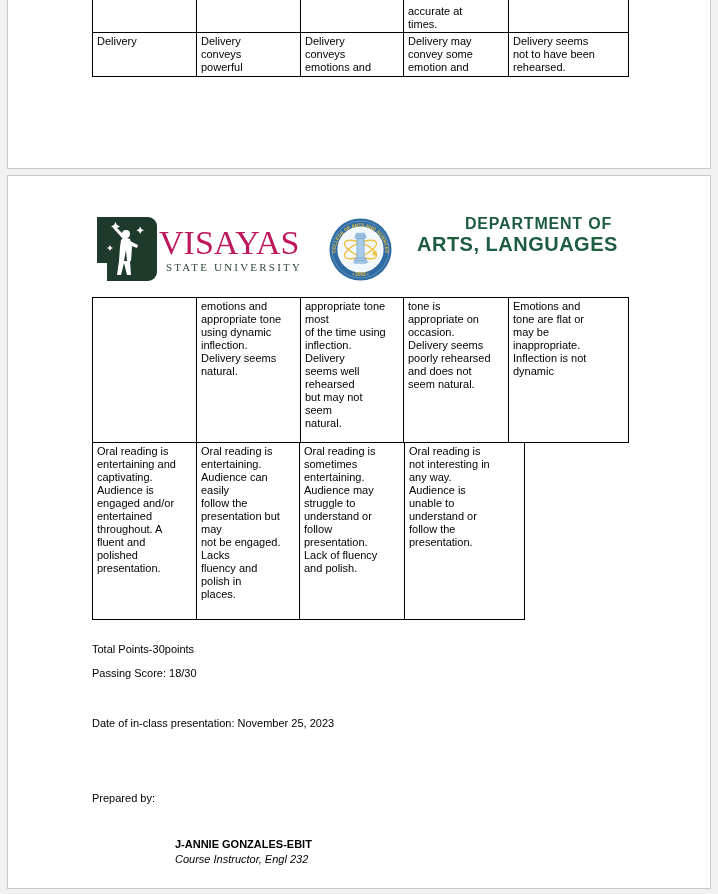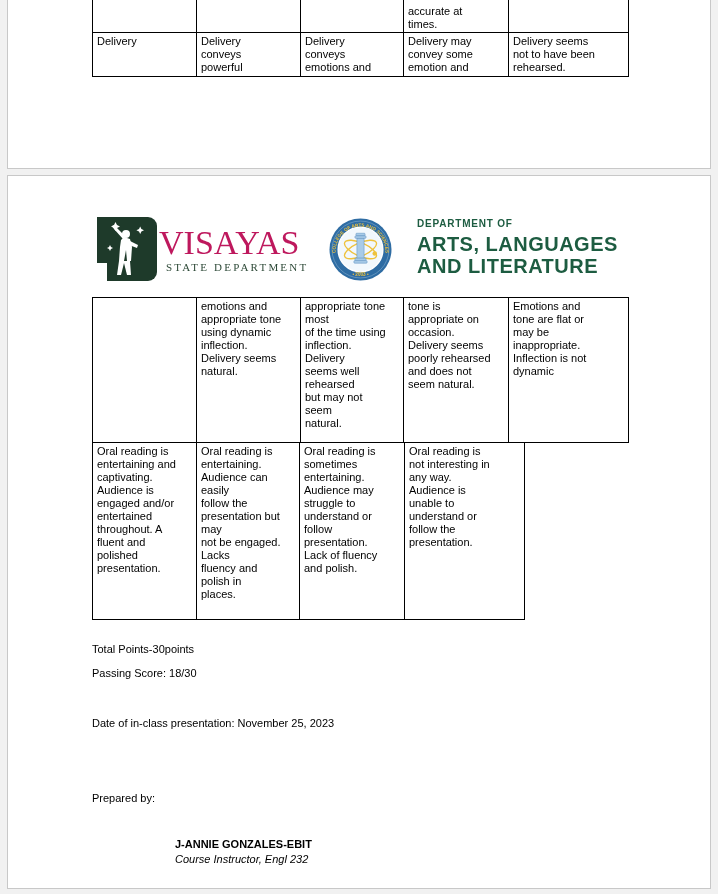--- a/index.html
+++ b/index.html
@@ -39,21 +39,21 @@
   #uni-sub {
     position:absolute; left:166px; top:261px;
     font-family:"Liberation Serif", serif; font-size:11px; line-height:13px;
     color:#2e4a38; letter-spacing:2.2px;
   }
   #cas-seal { position:absolute; left:329px; top:218px; }
   #dept {
     position:absolute; left:417px; top:217px; color:#1d5c41;
   }
   #dept .small {
-    font-size:10px; line-height:13px; letter-spacing:0.8px; font-weight:bold;
+    font-size:16px; line-height:13px; letter-spacing:0.8px; font-weight:bold;margin-left:48px;
   }
   #dept .big {
     font-size:20px; line-height:22px; font-weight:bold; letter-spacing:0.5px;
     margin-top:3px;
   }
   #dept .big2 { margin-top:0; }
 
   
   .fline { position:absolute; font-size:11px; line-height:14px; }
   #total-points  { left:92px; top:642px;text-align:right; }
@@ -109,21 +109,21 @@
         <path d="M33,24 L41,28 L40,31 L32,28 Z"></path>
         <path d="M22,44 L20,58 L24,58 L27,46 L30,58 L34,58 L33,44 Z"></path>
         <path d="M17,8 l1.5,-3 1.5,3 3,1.5 -3,1.5 -1.5,3 -1.5,-3 -3,-1.5 Z"></path>
         <path d="M42,12 l1.2,-2.6 1.2,2.6 2.6,1.2 -2.6,1.2 -1.2,2.6 -1.2,-2.6 -2.6,-1.2 Z"></path>
         <path d="M12,30 l1,-2 1,2 2,1 -2,1 -1,2 -1,-2 -2,-1 Z"></path>
       </g>
     </svg>
   </div>
 
   <div id="uni-name">VISAYAS</div>
-  <div id="uni-sub">STATE DEPARTMENT</div>
+  <div id="uni-sub">STATE UNIVERSITY</div>
 
   <div id="cas-seal">
     <svg width="63" height="63" viewBox="0 0 62 62">
       <circle cx="31" cy="31" r="30.5" fill="#2e6ca3"></circle>
       <circle cx="31" cy="31" r="28" fill="none" stroke="#7ea9cc" stroke-width="0.6"></circle>
       <circle cx="31" cy="31" r="22" fill="#f2f8fd"></circle>
       <circle cx="31" cy="31" r="22" fill="none" stroke="#ffffff" stroke-width="1.4"></circle>
 
       <g fill="none" stroke="#eec23d" stroke-width="1.3">
         <ellipse cx="31" cy="31" rx="17" ry="6.5" transform="rotate(-24 31 31)"></ellipse>
@@ -145,21 +145,20 @@
       <text font-family="Liberation Sans, sans-serif" font-size="4.6" font-weight="bold" fill="#eec23d">
         <textPath href="#sealArc" startOffset="50%" text-anchor="middle">COLLEGE OF ARTS AND SCIENCES</textPath>
       </text>
       <text x="31" y="57" text-anchor="middle" font-family="Liberation Sans, sans-serif" font-size="4.6" font-weight="bold" fill="#eec23d">• 2003 •</text>
     </svg>
   </div>
 
   <div id="dept">
     <div class="small">DEPARTMENT OF</div>
     <div class="big">ARTS, LANGUAGES</div>
-    <div class="big big2">AND LITERATURE</div>
   </div>
 
   <div class="rubric" style="left:92px; top:297px;">
     <div class="rrow topline" style="height:146px">
       <div class="rcell c1"></div>
       <div class="rcell c2">emotions and
 appropriate tone
 using dynamic
 inflection.
 Delivery seems

